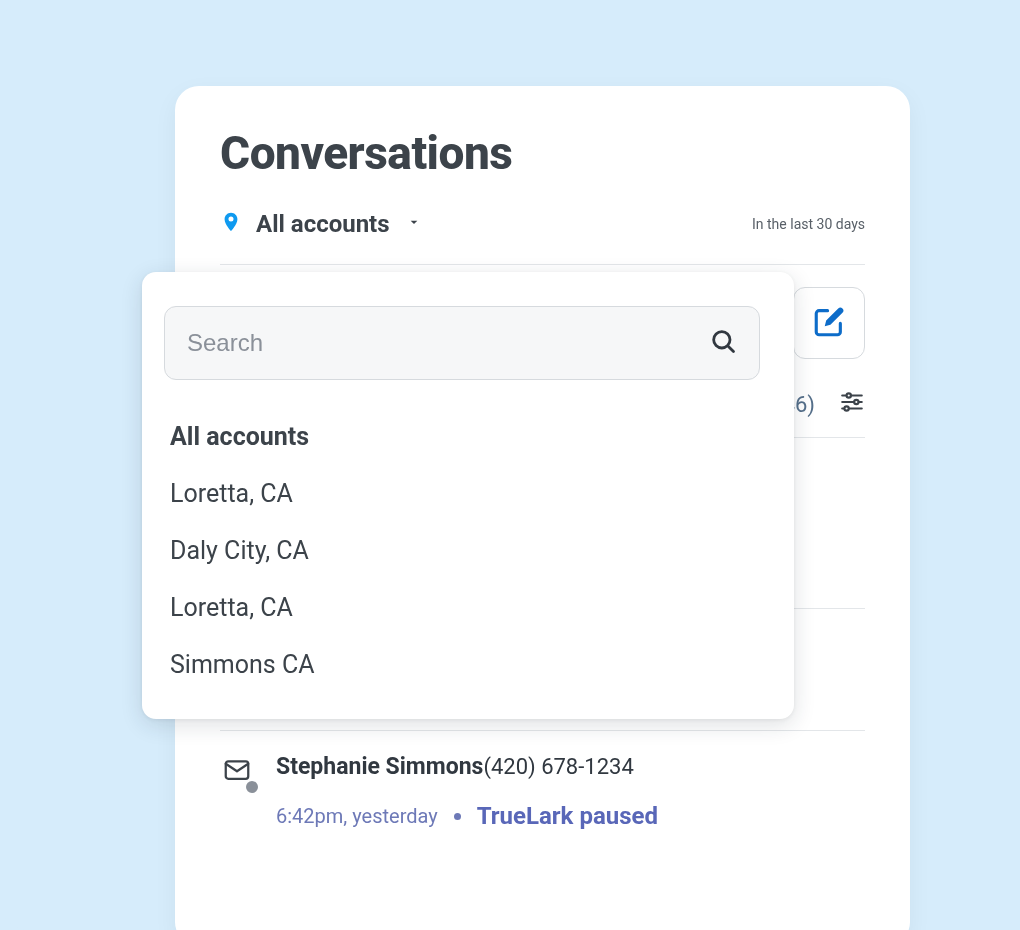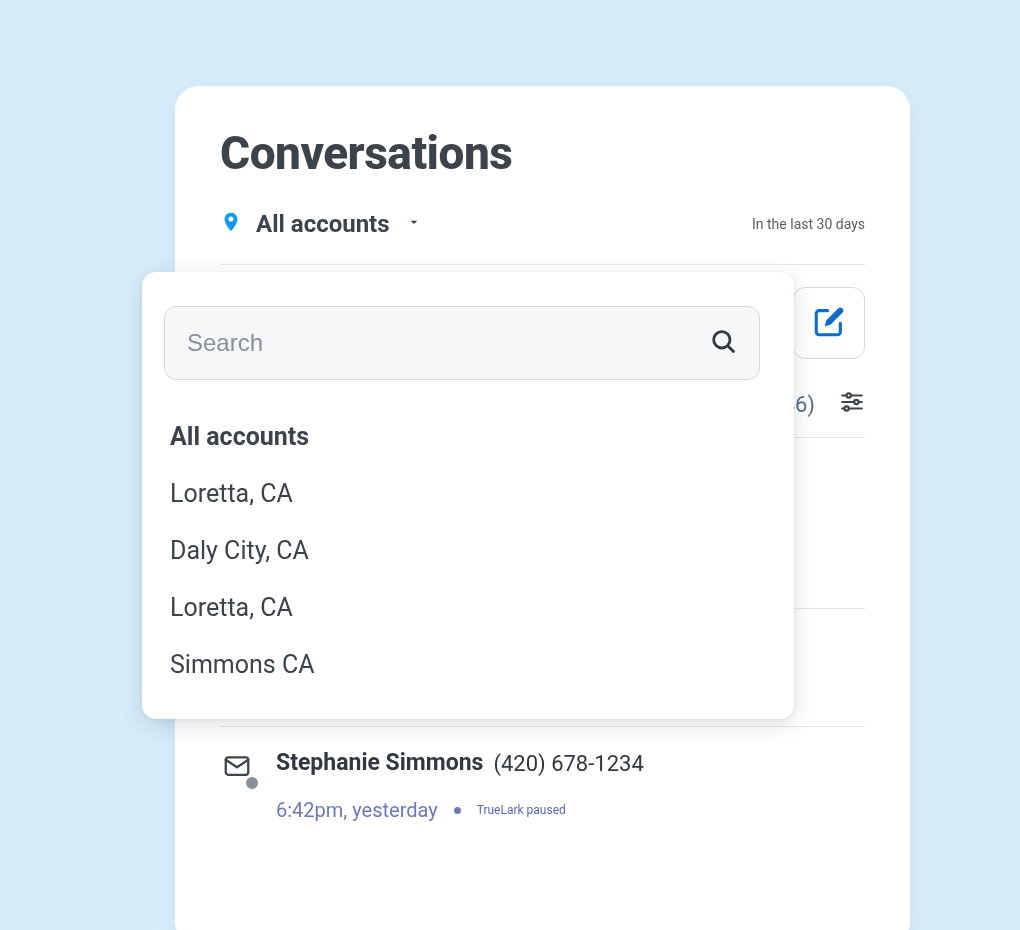--- a/index.html
+++ b/index.html
@@ -120,22 +120,22 @@
     bottom: -4px;
     width: 12px;
     height: 12px;
     border-radius: 50%;
   }
   .status-dot.green { background: #1fc15a; }
   .status-dot.gray { background: #8a9099; }
   .conv-body { flex: 1; }
   .conv-header {
     display: flex;
-    align-items: flex-end;
-    gap: 10px;
+    align-items: center;
+    gap: 0;
     flex-wrap: wrap;
   }
   .conv-name {
     font-size: 23px;
     font-weight: 700;
     color: #313840;
   }
   .conv-phone {
     font-size: 22px;
     font-weight: 400;
@@ -151,22 +151,22 @@
     font-size: 20px;
     color: #6d79b7;
   }
   .dot-sep {
     width: 7px;
     height: 7px;
     border-radius: 50%;
     background: #6d79b7;
   }
   .conv-status {
-    font-size: 12px;
-    font-weight: 400;
+    font-size: 24px;
+    font-weight: 700;
   }
   .conv-status.attention { color: #e8630c; }
   .conv-status.paused { color: #5967b8; }
 
   
   .dropdown-panel {
     position: absolute;
     left: 142px;
     top: 272px;
     width: 652px;

